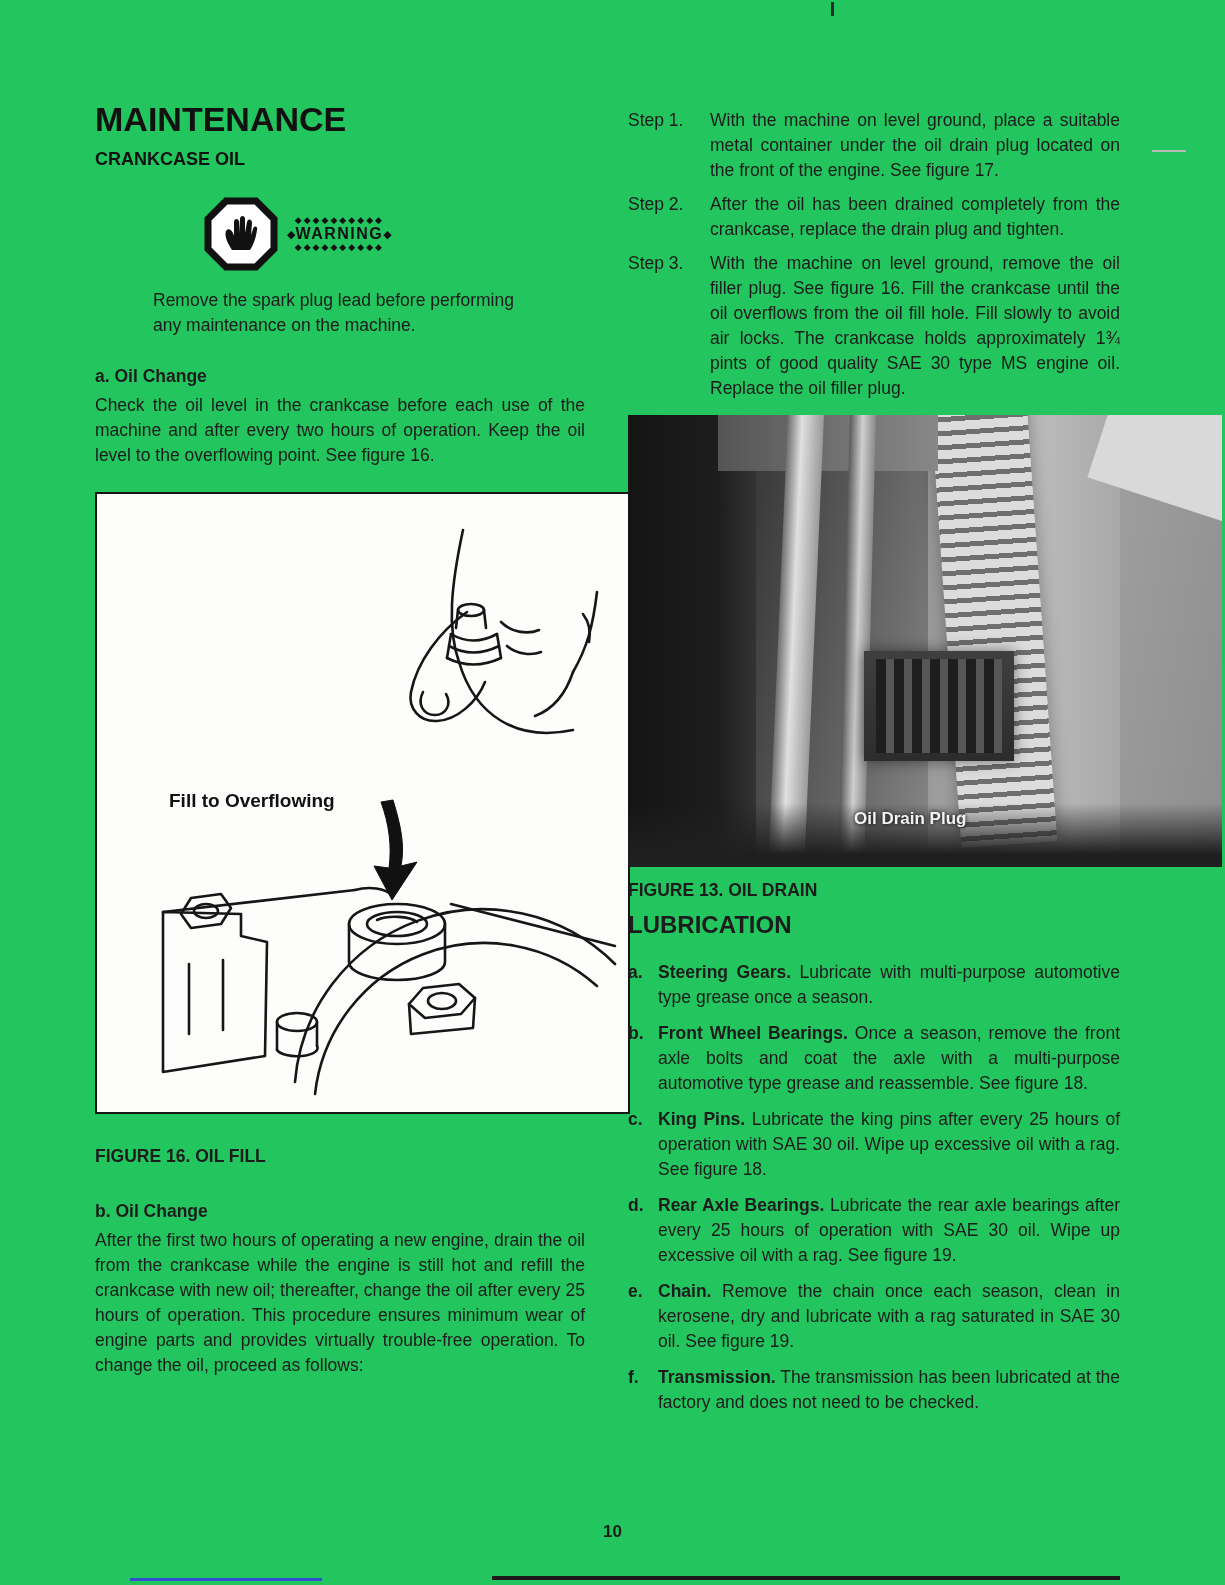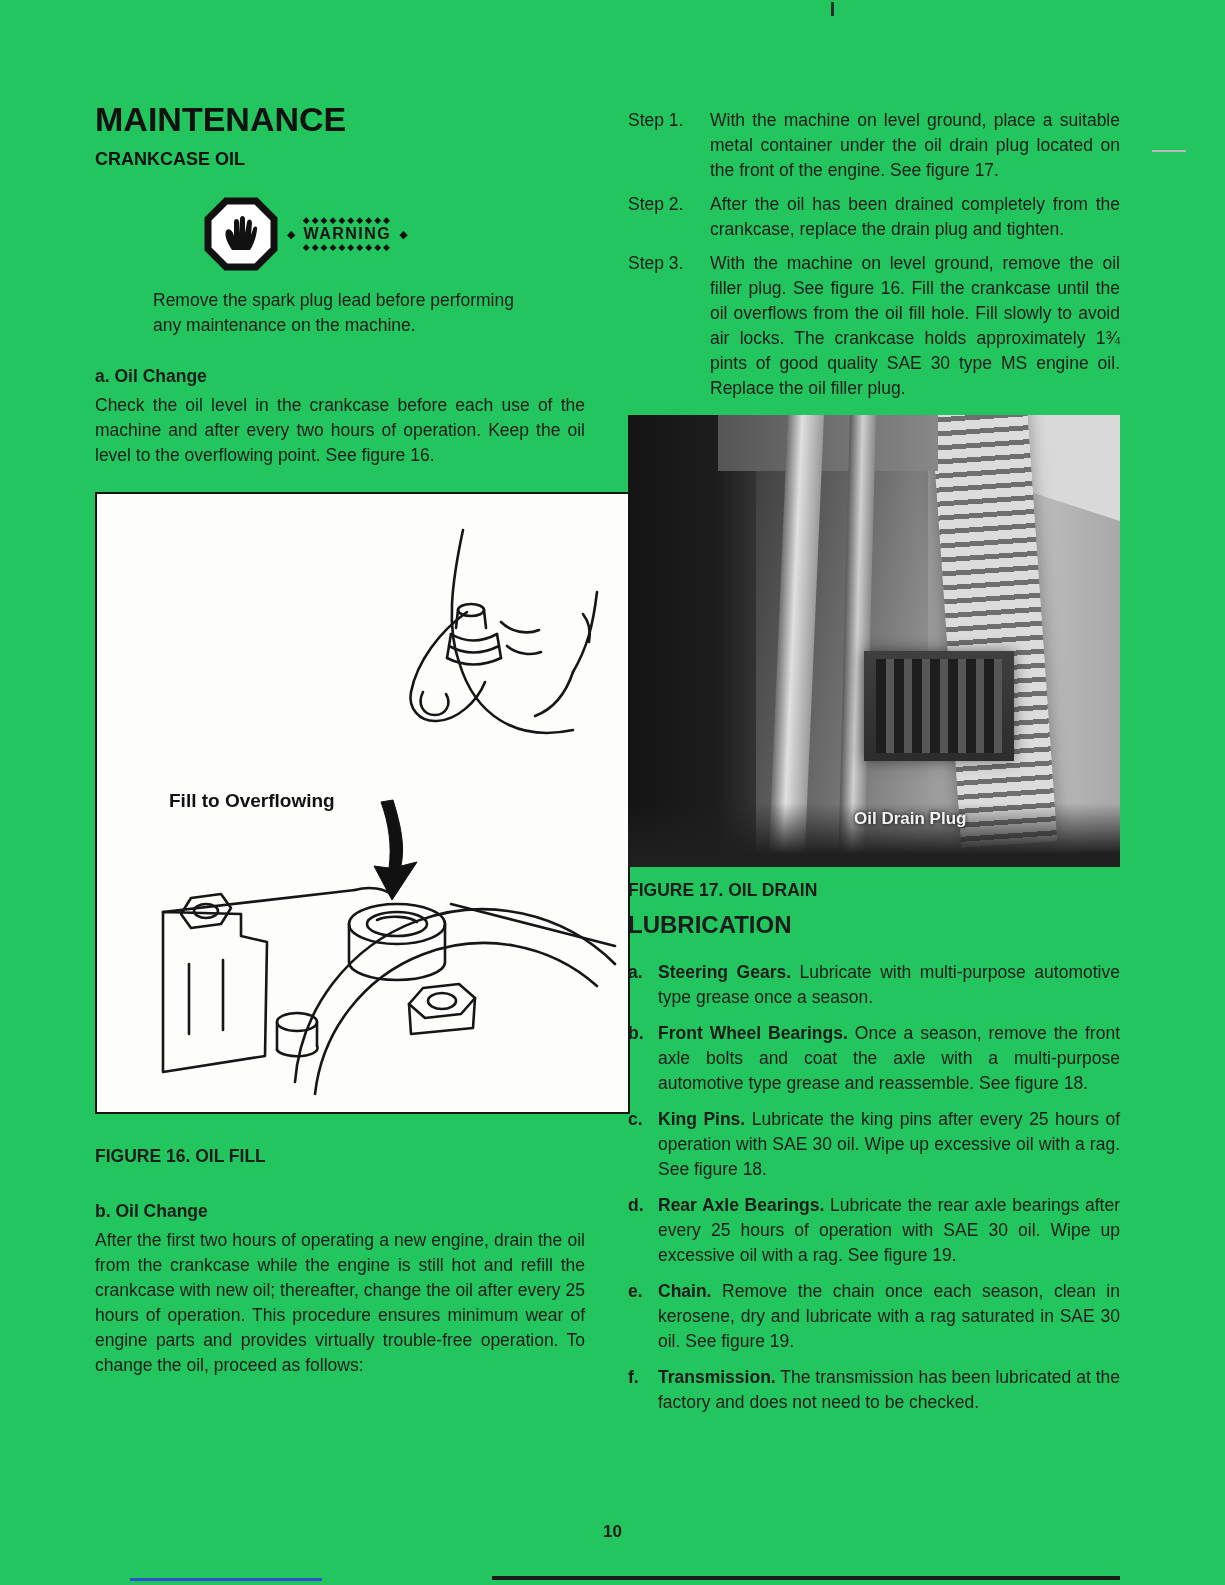--- a/index.html
+++ b/index.html
@@ -21,34 +21,34 @@
   h3.sub{font-size:17.5px;font-weight:bold;margin:28px 0 6px 0;}
   .caption{font-size:17.5px;font-weight:bold;margin-top:0;}
 
   
   .warning-row{display:flex;align-items:center;margin-left:108px;margin-bottom:16px;}
   .octagon{width:76px;height:76px;display:block;flex:0 0 auto;}
   .warning-badge{display:inline-flex;flex-direction:column;align-items:center;margin-left:8px;line-height:1;}
   .diamond-row{font-size:9px;letter-spacing:2px;color:#111;white-space:nowrap;}
   .warning-mid{display:flex;align-items:center;margin:1px 0;}
   .warning-mid .pt{font-size:11px;color:#111;}
-  .warning-label{font-size:16px;font-weight:bold;letter-spacing:1.5px;margin:0 8px;color:#111;}
+  .warning-label{font-size:16px;font-weight:bold;letter-spacing:1.5px;margin:0 0;color:#111;}
   .warning-para{font-size:17.5px;line-height:25px;margin:14px 0 0 58px;width:372px;}
 
   
   .figure16{position:relative;margin-top:24px;width:483px;height:618px;border:2.5px solid #151515;background:#fdfdfc;padding-left:48px;}
   .fig16-label{position:absolute;left:72px;top:296px;font-size:19px;font-weight:bold;color:#111;}
   .fig16-caption{margin-top:32px;}
 
   
   .step{position:relative;padding-left:82px;font-size:17.5px;line-height:25px;text-align:justify;margin-bottom:9px;}
   .step-label{position:absolute;left:0;top:0;}
 
   
-  .photo{position:relative;margin-top:14px;width:492px;height:452px;overflow:hidden;background:linear-gradient(100deg,#2e2e2e 0%,#3c3c3c 22%,#6e6e6e 46%,#a2a2a2 68%,#8e8e8e 100%);}
+  .photo{position:relative;margin-top:14px;width:594px;height:452px;overflow:hidden;background:linear-gradient(100deg,#2e2e2e 0%,#3c3c3c 22%,#6e6e6e 46%,#a2a2a2 68%,#8e8e8e 100%);}
   .ph-dark-left{position:absolute;left:0;top:0;width:128px;height:100%;background:linear-gradient(90deg,#141414 0%,#1d1d1d 70%,#333 100%);}
   .ph-topstrip{position:absolute;left:90px;top:0;width:220px;height:56px;background:linear-gradient(90deg,#555,#888);}
   .ph-right-bright{position:absolute;left:300px;top:0;width:192px;height:100%;background:linear-gradient(90deg,#9a9a9a,#bdbdbd 55%,#a8a8a8);}
   .ph-corner{position:absolute;right:-40px;top:-30px;width:160px;height:120px;background:#d9d9d9;transform:rotate(18deg);}
   .ph-fins{position:absolute;left:318px;top:-10px;width:96px;height:440px;transform:rotate(-4deg);
     background:repeating-linear-gradient(180deg,#dcdcdc 0 9px,#6f6f6f 9px 14px);box-shadow:0 0 18px rgba(0,0,0,.35);}
   .ph-bar1{position:absolute;left:150px;top:-12px;width:36px;height:480px;transform:rotate(2.5deg);
     background:linear-gradient(90deg,#6f6f6f,#e0e0e0 40%,#9a9a9a);}
   .ph-bar2{position:absolute;left:216px;top:-12px;width:26px;height:480px;transform:rotate(1.5deg);
     background:linear-gradient(90deg,#5a5a5a,#cfcfcf 50%,#8a8a8a);}
@@ -194,21 +194,21 @@
       <div class="ph-dark-left"></div>
       <div class="ph-topstrip"></div>
       <div class="ph-bar1"></div>
       <div class="ph-bar2"></div>
       <div class="ph-mid-block"></div>
       <div class="ph-mid-slats"></div>
       <div class="ph-bottom-dark"></div>
       <span class="ph-label">Oil Drain Plug</span>
     </div>
 
-    <div class="caption" style="margin-top:13px;">FIGURE 17. OIL DRAIN</div>
+    <div class="caption" style="margin-top:13px;">FIGURE 13. OIL DRAIN</div>
 
     <div class="lube-heading">LUBRICATION</div>
 
     <div class="lube-item">
       <span class="lube-label">a.</span>
       <span class="lube-bold">Steering Gears.</span>
       <span>Lubricate with multi-purpose automotive type grease once a season.</span>
     </div>
     <div class="lube-item">
       <span class="lube-label">b.</span>

